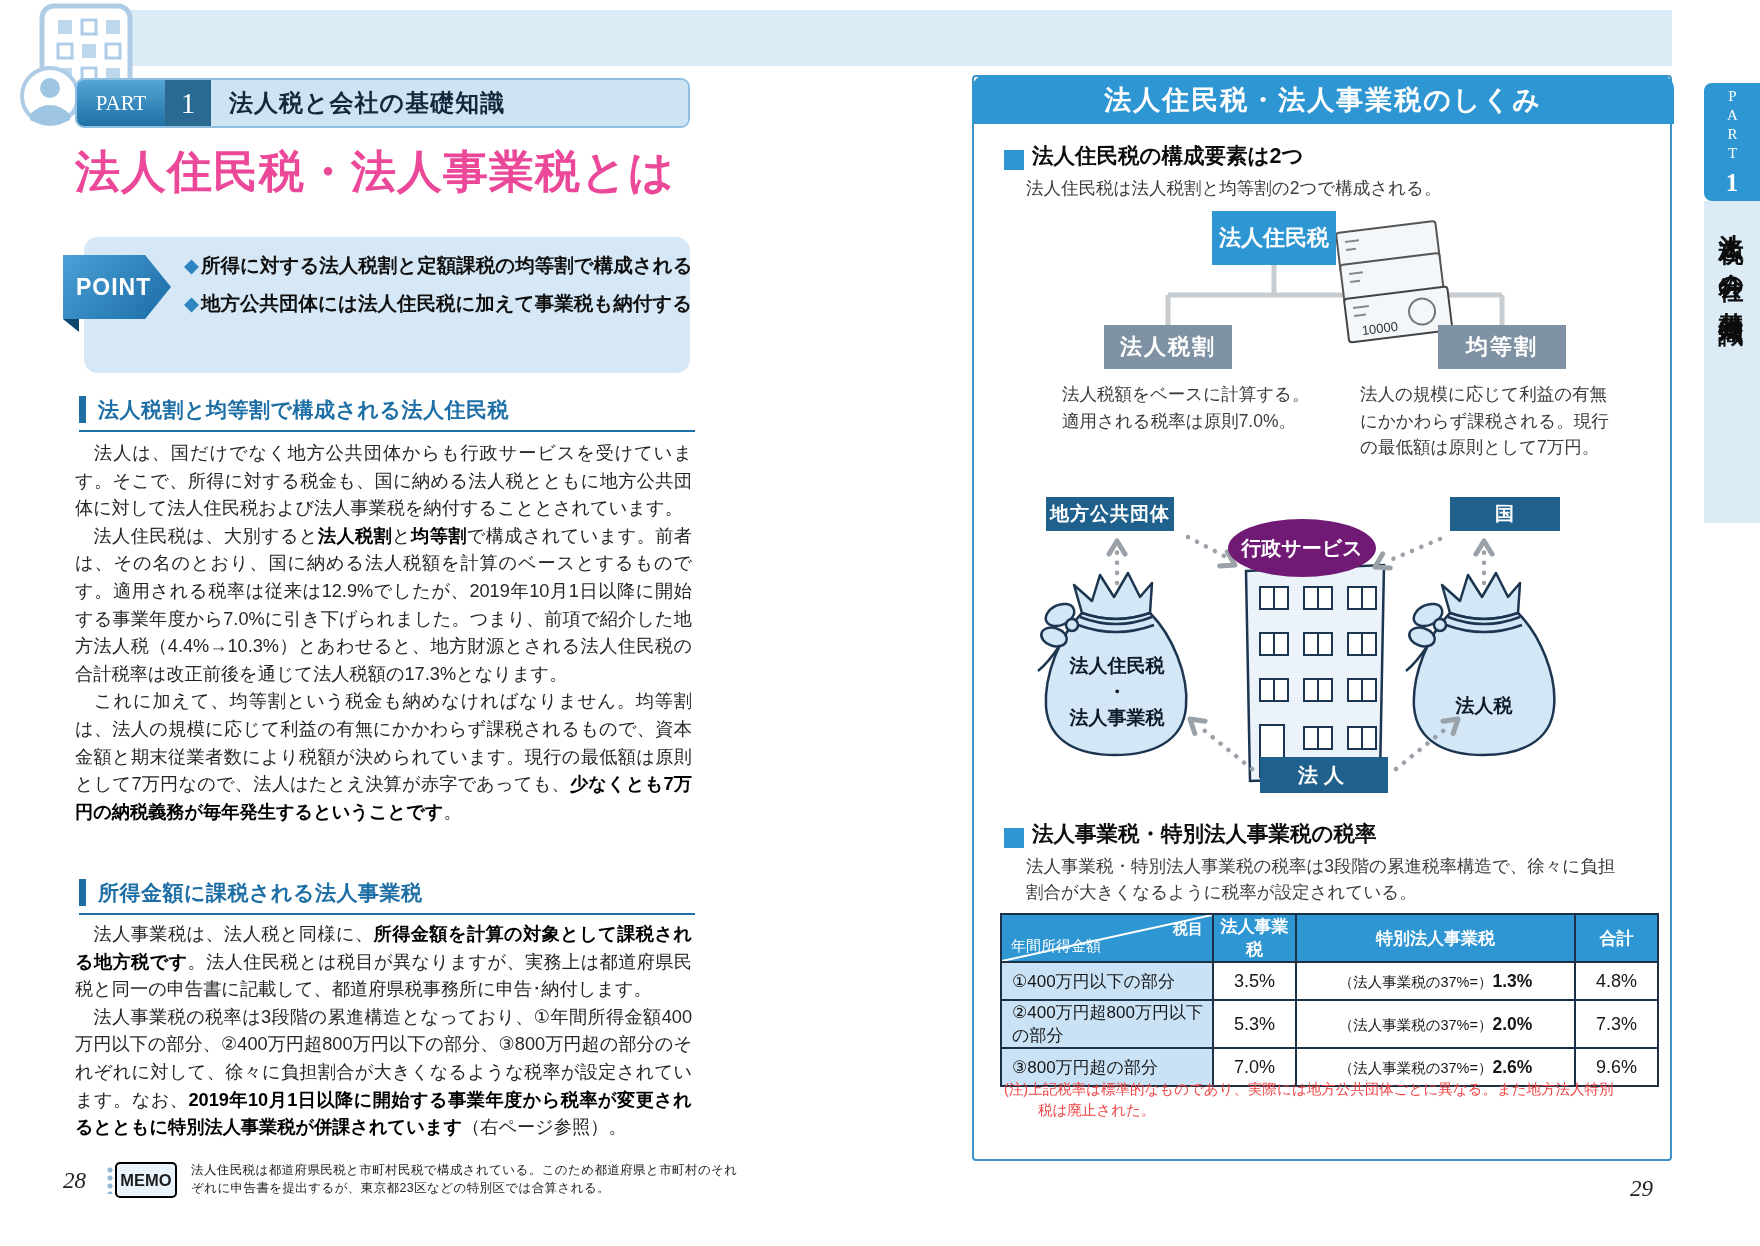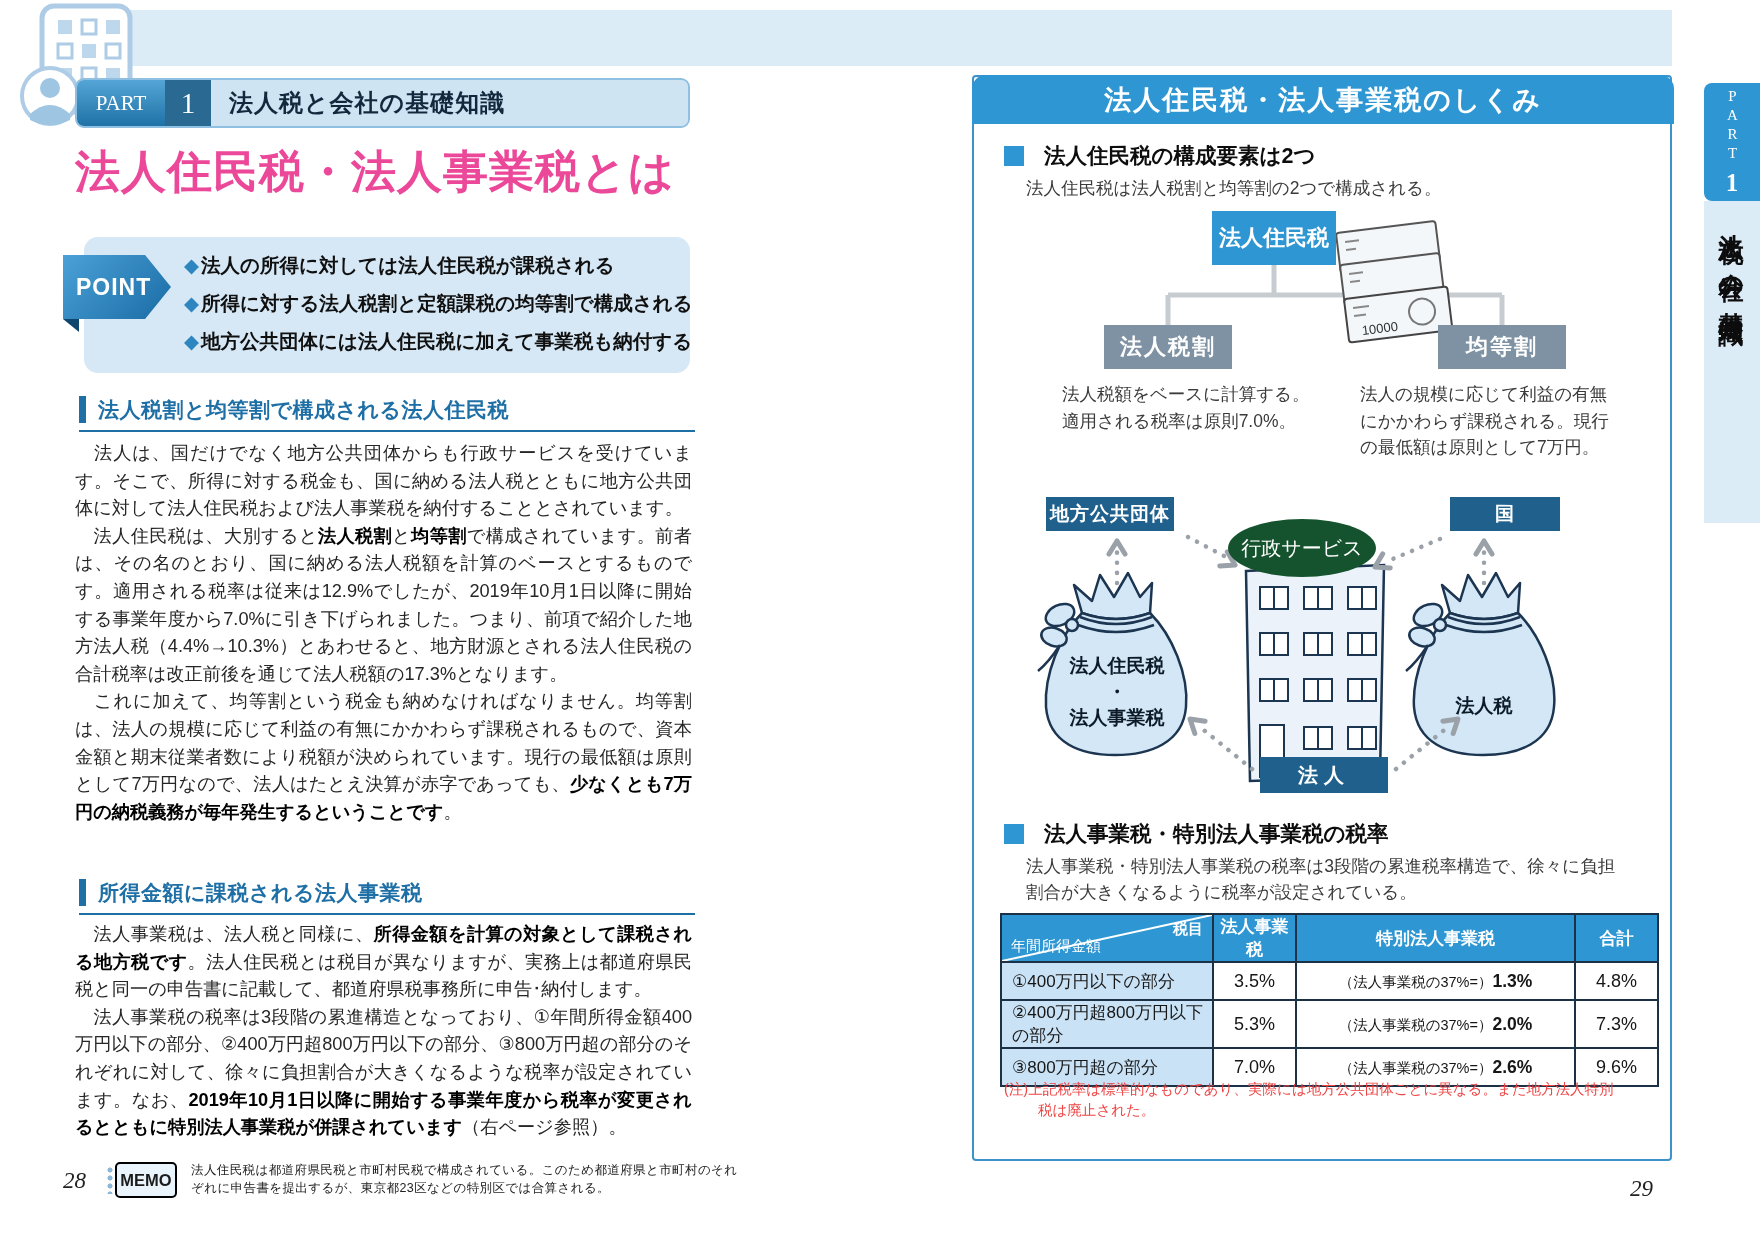--- a/index.html
+++ b/index.html
@@ -57,21 +57,21 @@
   .memo-dots{position:absolute;left:-10px;top:2px;bottom:2px;width:7px;
           background-image:radial-gradient(circle at 3px 4px,#8fb8d8 2.2px,transparent 2.9px);
           background-size:7px 8px;background-repeat:repeat-y}
   .memo-text{margin-left:14px;width:548px;font-size:12.5px;line-height:17.5px;color:#222;letter-spacing:.4px;margin-top:4px}
 
   
   .card{left:972px;top:75px;width:700px;height:1086px;background:#fff;border:2.5px solid #3d93c9;border-radius:4px}
   .card-header{position:absolute;left:-2px;top:-2px;width:702px;height:49px;background:#2e96d2;
           border-radius:14px 14px 0 0;color:#fff;font-weight:bold;font-size:27px;letter-spacing:2px;
           display:flex;align-items:center;justify-content:center}
-  .bhead{position:absolute;display:flex;align-items:center;gap:20px;font-size:21.5px;font-weight:bold;color:#0d0d0d;white-space:nowrap}
+  .bhead{position:absolute;display:flex;align-items:flex-end;gap:8px;font-size:21.5px;font-weight:bold;color:#0d0d0d;white-space:nowrap}
   .bhead .sq{width:20px;height:20px;background:#2e96d2;flex:0 0 auto}
   .bhA{left:30px;top:64px}.bhB{left:30px;top:742px}
   .bsub{position:absolute;font-size:17.5px;color:#3b3b3b;line-height:26px;white-space:nowrap}
   .bsubA{left:52px;top:98px}.bsubB{left:52px;top:776px}
 
   
   .rootbox{position:absolute;left:238px;top:134px;width:124px;height:54px;background:#2e96d2;color:#fff;
           font-size:22px;font-weight:bold;display:flex;align-items:center;justify-content:center;z-index:3}
   .graybox{position:absolute;width:128px;height:44px;background:#7e92a3;color:#fff;font-size:22px;font-weight:bold;
           letter-spacing:2px;display:flex;align-items:center;justify-content:center;z-index:2}
@@ -82,22 +82,22 @@
   .td-left{left:88px;top:304px}.td-right{left:386px;top:304px}
 
   
   .flow{position:absolute;left:28px;top:378px;width:644px;height:350px}
   .flowbg{position:absolute;left:0;top:0}
   .navybox{position:absolute;background:#1f608d;color:#fff;font-weight:bold;font-size:19px;
           display:flex;align-items:center;justify-content:center;letter-spacing:1px;z-index:2}
   .fb-local{left:44px;top:42px;width:128px;height:34px}
   .fb-nation{left:448px;top:42px;width:110px;height:34px}
   .fb-corp{left:258px;top:302px;width:128px;height:36px;font-size:20px;letter-spacing:6px}
-  .ellipse{position:absolute;left:226px;top:64px;width:148px;height:58px;border-radius:50%;background:#14532d;
-          color:#fff;font-weight:normal;font-size:20px;display:flex;align-items:center;justify-content:center;z-index:2}
+  .ellipse{position:absolute;left:226px;top:64px;width:148px;height:58px;border-radius:50%;background:#701a75;
+          color:#fff;font-weight:bold;font-size:20px;display:flex;align-items:center;justify-content:center;z-index:2}
   .baglabel{position:absolute;text-align:center;font-weight:bold;color:#0d1b28;z-index:2}
   .bl-left{left:30px;top:198px;width:170px;font-size:19px;line-height:26px}
   .bl-right{left:412px;top:238px;width:140px;font-size:19px}
 
   
   .taxtable{position:absolute;left:26px;top:836px;border-collapse:collapse}
   .taxtable th,.taxtable td{border:2px solid #1d3146;padding:0}
   .taxtable th{background:#2e96d2;color:#fff;font-weight:bold;font-size:17px;height:44px}
   .taxtable th.diag{position:relative;background-color:#2e96d2;
           background-image:linear-gradient(to bottom right,transparent calc(50% - 1.5px),#fff calc(50% - .5px),#fff calc(50% + .5px),transparent calc(50% + 1.5px))}
@@ -158,21 +158,20 @@
     <div class="num">1</div>
     <div class="rtitle">法人税と会社の基礎知識</div>
   </div>
 
   <div class="abs h-title">法人住民税・法人事業税とは</div>
 
   <div class="abs pointbox">
     <div class="pointlabel">POINT</div>
     <div class="pointfold"></div>
     <div class="points">
-      <div class="pline"><span class="diam">◆</span><span>法人の所得に対しては法人住民税が課税される</span></div>
       <div class="pline"><span class="diam">◆</span><span>所得に対する法人税割と定額課税の均等割で構成される</span></div>
       <div class="pline"><span class="diam">◆</span><span>地方公共団体には法人住民税に加えて事業税も納付する</span></div>
     </div>
   </div>
 
   <div class="abs sechead s1">
     <div class="bar"></div>
     <div class="stext">法人税割と均等割で構成される法人住民税</div>
   </div>
 

